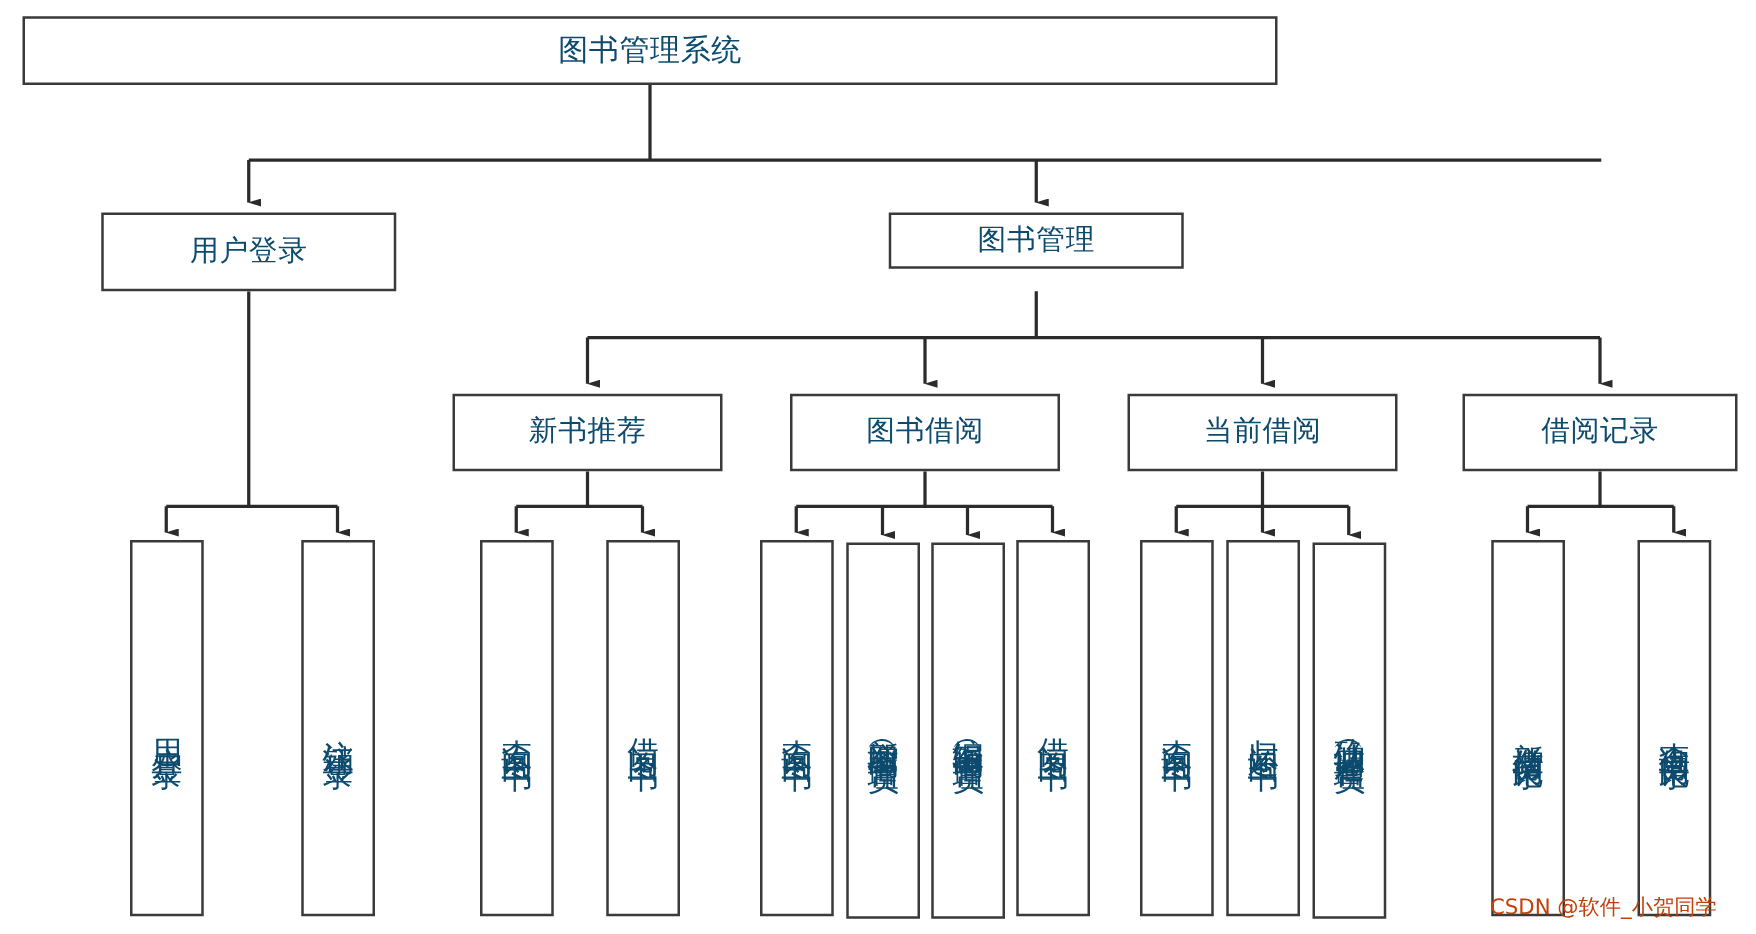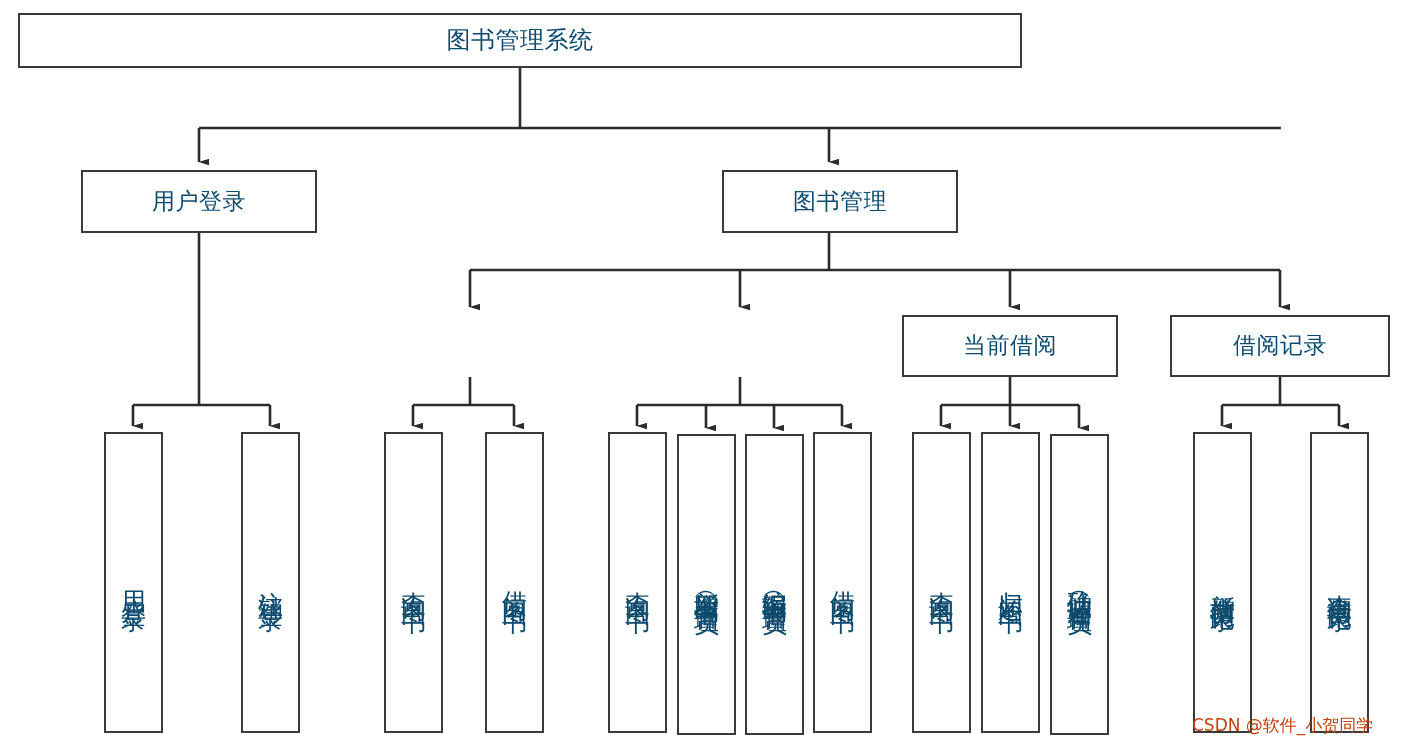--- a/index.html
+++ b/index.html
@@ -134,25 +134,31 @@
   </svg>
 
   <div class="node horiz root" style="left:18px; top:13px; width:1004px; height:55px;">
     <span class="label">图书管理系统</span>
   </div>
 
   <div class="node horiz" style="left:81px; top:170px; width:236px; height:63px;">
     <span class="label">用户登录</span>
   </div>
 
-  <div class="node horiz" style="left:711px; top:170px; width:236px; height:63px;margin-left:11px;">
+  <div class="node horiz" style="left:711px; top:170px; width:236px; height:45px;">
     <span class="label">图书管理</span>
   </div>
 
-
+  <div class="node horiz" style="left:362px; top:315px; width:216px; height:62px;">
+    <span class="label">新书推荐</span>
+  </div>
+
+  <div class="node horiz" style="left:632px; top:315px; width:216px; height:62px;">
+    <span class="label">图书借阅</span>
+  </div>
 
   <div class="node horiz" style="left:902px; top:315px; width:216px; height:62px;">
     <span class="label">当前借阅</span>
   </div>
 
   <div class="node horiz" style="left:1170px; top:315px; width:220px; height:62px;">
     <span class="label">借阅记录</span>
   </div>
 
   <div class="node vert" style="left:104px; top:432px; width:59px; height:301px;">

